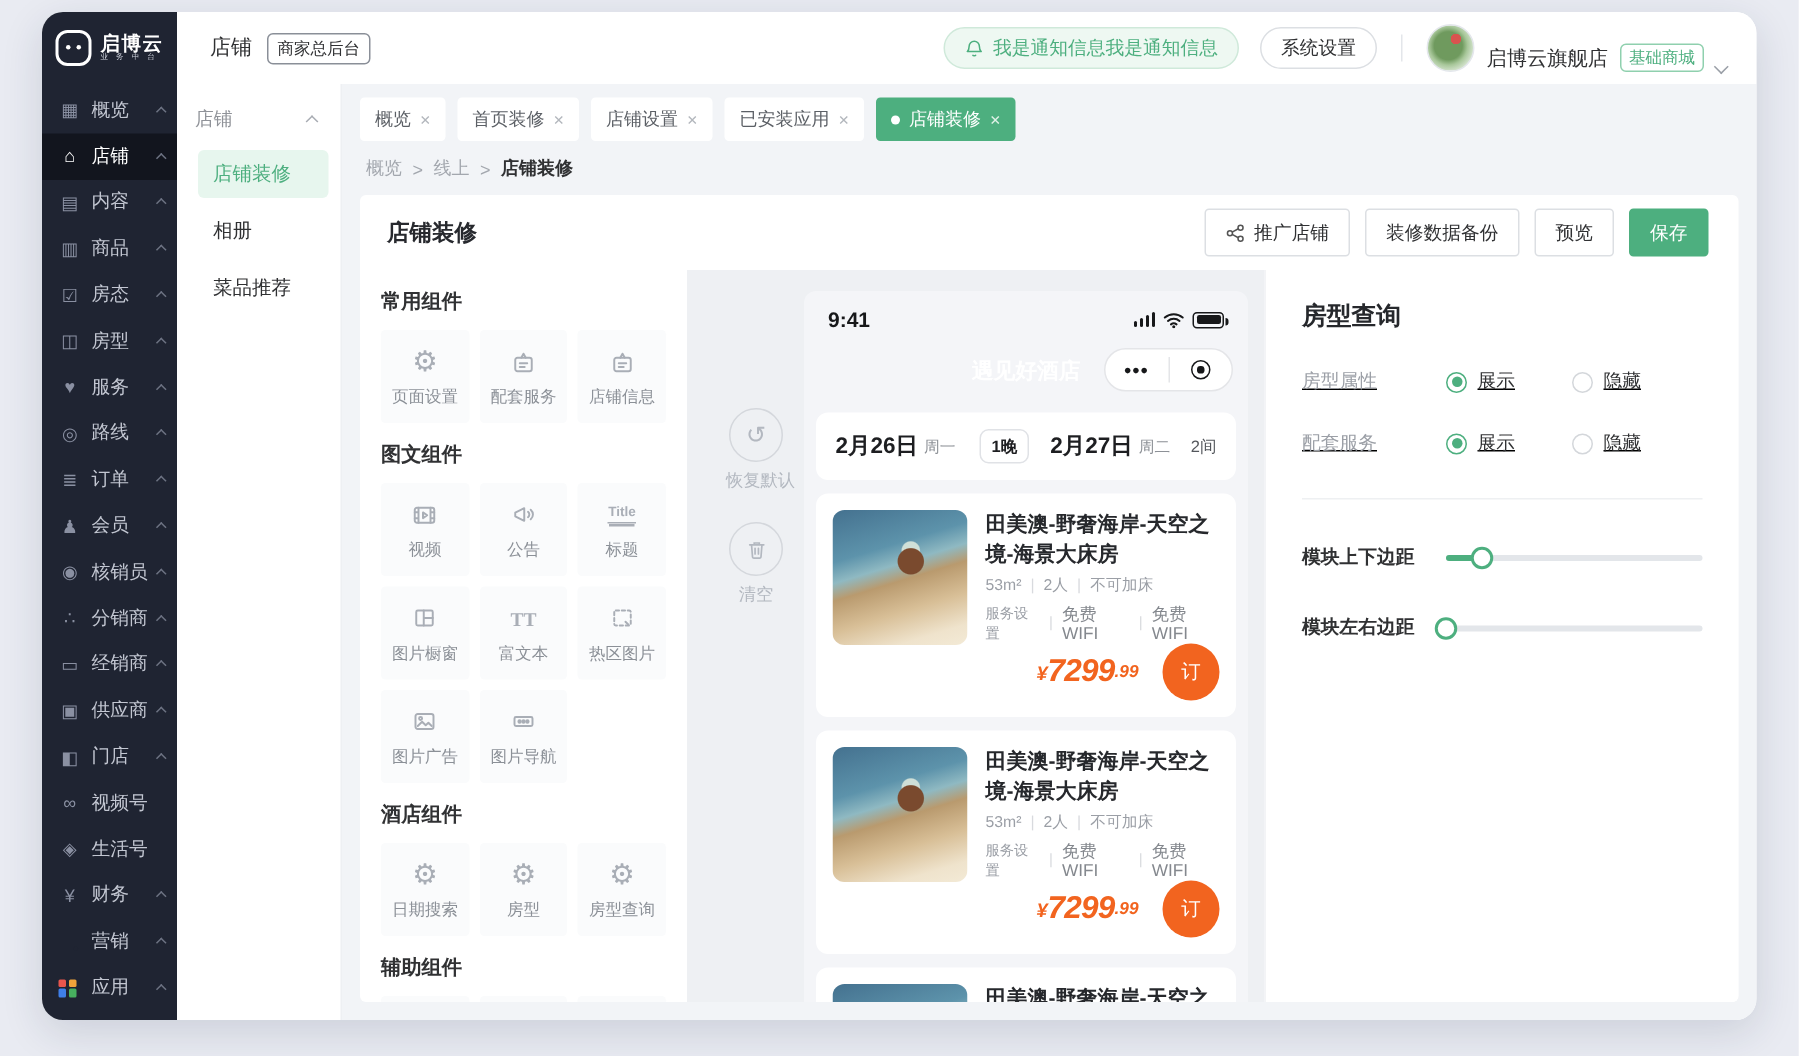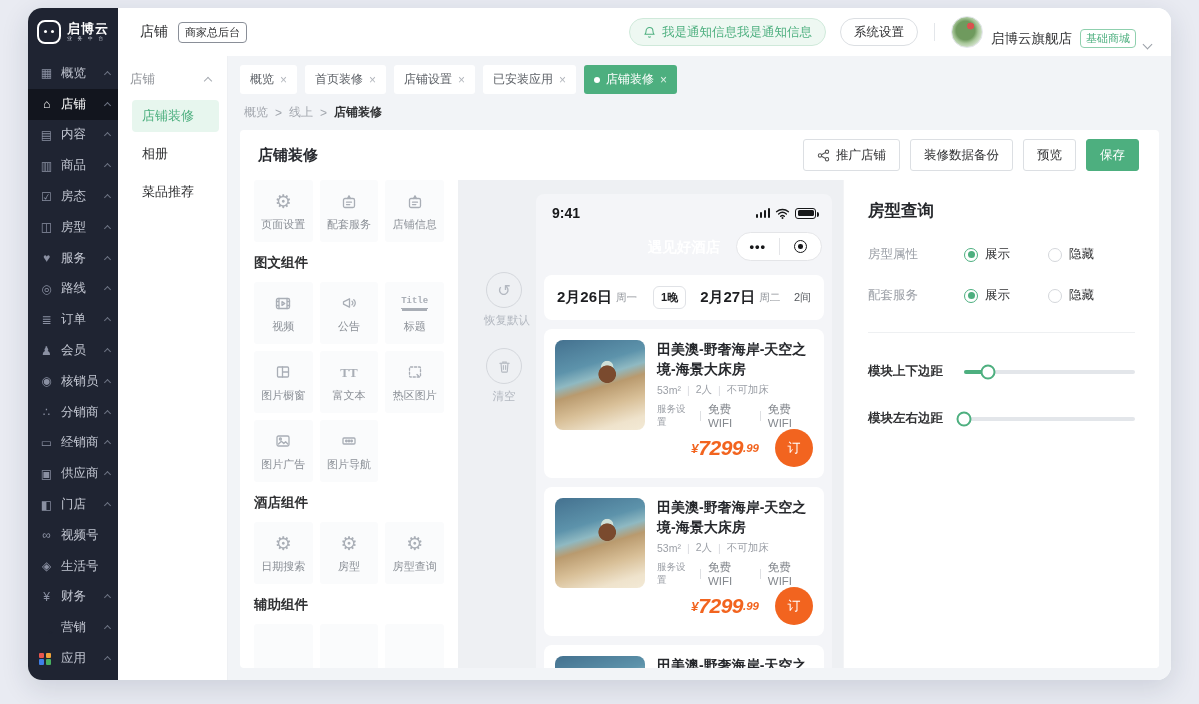--- a/index.html
+++ b/index.html
@@ -77,21 +77,21 @@
   .card-body { flex:1; display:flex; min-height:0; }
 
   
   .palette { width:218px; padding:0 14px; overflow:hidden; flex-shrink:0; }
   .sec-title { font-size:13.5px; font-weight:bold; color:#303133; margin:12px 0 10px; }
   .tile-grid { display:grid; grid-template-columns:repeat(3,1fr); gap:7px; }
   .tile { background:#fafbfc; border-radius:3px; height:62px; display:flex; flex-direction:column; align-items:center; justify-content:center; gap:5px; cursor:pointer; }
   .tile .ic { height:22px; display:flex; align-items:center; justify-content:center; color:#a9aeb6; font-size:19px; line-height:1; }
   .tile .lb { font-size:11px; color:#8b9097; }
   .ic svg { stroke:#a9aeb6; fill:none; stroke-width:1.3; stroke-linecap:round; stroke-linejoin:round; }
-  .ic-title { font-size:9px; font-weight:bold; color:#a9aeb6; border-bottom:1px solid #a9aeb6; box-shadow:0 3px 0 -1px #a9aeb6; padding-bottom:2px;font-family:Liberation Mono, monospace; }
+  .ic-title { font-size:9px; font-weight:bold; color:#a9aeb6; border-bottom:1px solid #a9aeb6; box-shadow:0 3px 0 -1px #a9aeb6; padding-bottom:2px; }
   .ic-tt { font-size:13px; font-weight:bold; color:#a9aeb6; font-family:"Liberation Serif","DejaVu Serif",serif; }
   .ic-ad { font-size:7px; font-weight:bold; color:#a9aeb6; border:1.2px solid #a9aeb6; border-radius:3px; padding:2px 4px; position:relative; }
   .ic-ad::after { content:""; position:absolute; left:50%; bottom:-5px; width:1.2px; height:5px; background:#a9aeb6; }
 
   
   .canvas { flex:1; background:#eef0f3; position:relative; overflow:hidden; min-width:0; }
   .gutter-btn { position:absolute; left:26px; width:40px; text-align:center; color:#b3b8c0; cursor:pointer; }
   .gutter-circle { width:36px; height:36px; border:1px solid #d4d7dc; border-radius:50%; display:flex; align-items:center; justify-content:center; margin:0 auto 5px; font-size:16px; color:#b3b8c0; }
   .gutter-lb { font-size:11.5px; white-space:nowrap; }
   .gutter-circle svg { stroke:#b3b8c0; fill:none; stroke-width:1.2; stroke-linecap:round; }
@@ -137,21 +137,21 @@
   .h-serv .sp { color:#d8dade; font-size:10px; }
   .h-price { margin-top:auto; display:flex; align-items:center; justify-content:flex-end; }
   .p-cur { font-size:13px; font-weight:bold; font-style:italic; color:#f2641f; }
   .p-int { font-size:21px; font-weight:bold; font-style:italic; color:#f2641f; letter-spacing:-.5px; }
   .p-dec { font-size:11.5px; font-weight:bold; font-style:italic; color:#f2641f; }
   .order-btn { width:38px; height:38px; border-radius:50%; background:#f2641f; color:#fff; font-size:13px; display:flex; align-items:center; justify-content:center; margin-left:16px; cursor:pointer; flex-shrink:0; }
 
   
   .settings { width:316px; background:#fff; padding:20px 24px; flex-shrink:0; border-left:1px solid #f3f4f6; }
   .set-title { font-size:16.5px; font-weight:bold; color:#26282c; }
-  .radio-row { display:flex; align-items:center; margin-top:24px; }
+  .radio-row { display:flex; align-items:center; margin-top:24px;text-decoration:underline; }
   .r-label { width:96px; font-size:12.5px; color:#9b9fa6; flex-shrink:0; }
   .r-opts { display:flex; gap:38px; }
   .r-opt { display:flex; align-items:center; gap:7px; cursor:pointer; font-size:12.5px; color:#303133; }
   .radio { width:14px; height:14px; border-radius:50%; border:1px solid #d4d7db; background:#fff; display:flex; align-items:center; justify-content:center; }
   .r-opt.sel .radio { border-color:#4daf7f; }
   .r-opt.sel .radio i { width:7px; height:7px; border-radius:50%; background:#4daf7f; }
   .set-div { border-top:1px solid #eef0f2; margin:28px 0 0; }
   .slider-row { display:flex; align-items:center; margin-top:30px; }
   .s-label { width:96px; font-size:12.5px; color:#303133; font-weight:bold; flex-shrink:0; }
   .track { flex:1; height:4px; background:#e3e6ea; border-radius:2px; position:relative; }
@@ -367,20 +367,21 @@
               </button>
             <button class="btn btn-primary">
                 <span>保存</span>
               </button>
           </div>
         </div>
 
         <div class="card-body">
 
           <div class="palette">
+            <div class="sec-title">常用组件</div>
             <div class="tile-grid">
               <div class="tile">
                   <span class="ic">⚙</span>
                   <span class="lb">页面设置</span>
                 </div>
               <div class="tile">
                   <span class="ic">
                     <svg width="20" height="20" viewBox="0 0 20 20">
                       <rect x="4.5" y="7.5" width="11" height="9" rx="1.5"></rect>
                       <path d="M8.5 7.5 10 4.8 11.5 7.5"></path>

